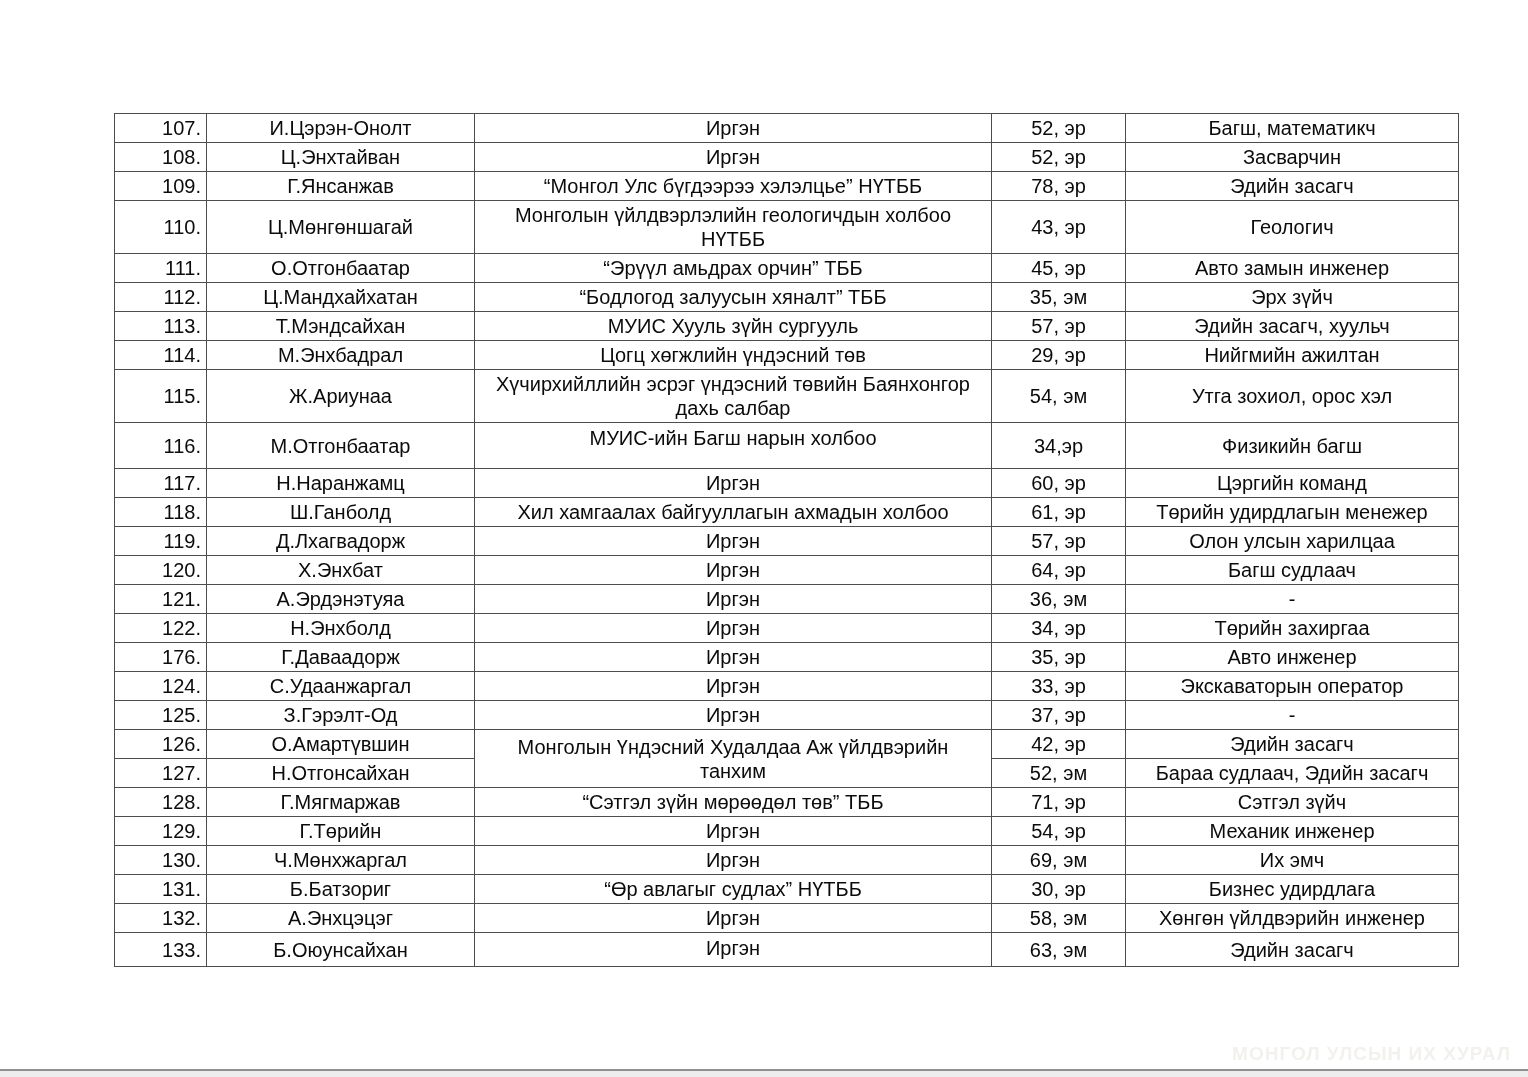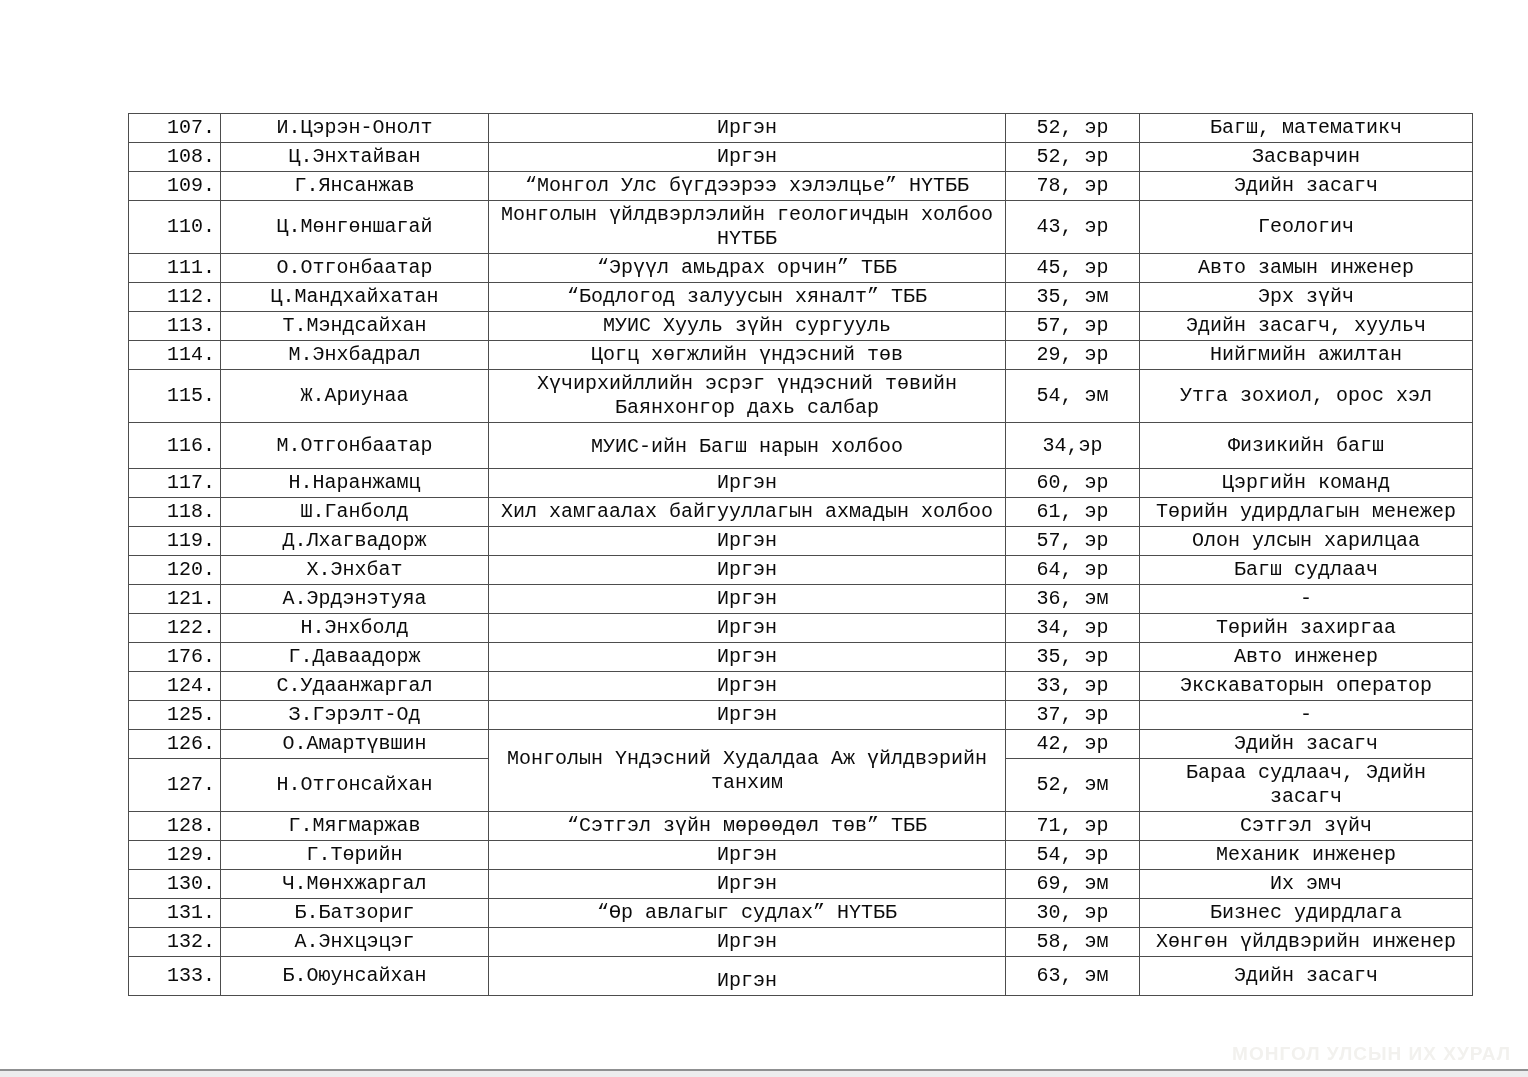--- a/index.html
+++ b/index.html
@@ -10,44 +10,43 @@
   }
   .page {
     position: relative;
     width: 1528px;
     height: 1077px;
     background: #ffffff;
     overflow: hidden;
   }
   table.participants {
     position: absolute;
-    left: 128px;
+    left: 114px;
     top: 113px;
     width: 1344px;
     border-collapse: collapse;
     table-layout: fixed;
-    font-family: Liberation Mono, monospace;
   }
   table.participants td {
     border: 1.5px solid #4d4d4d;
     font-size: 20px;
     line-height: 1.2;
     color: #0b0b0b;
     text-align: center;
     vertical-align: middle;
     padding: 2px 8px;
     overflow: hidden;
   }
   table.participants td.cell-no {
     text-align: right;
     padding-right: 5px;
   }
   table.participants td.valign-top {
     vertical-align: top;
-    padding-top: 12px;
+    padding-top: 3px;
   }
   .watermark {
     position: absolute;
     right: 17px;
     bottom: 12px;
     font-size: 19px;
     font-weight: bold;
     letter-spacing: 1px;
     color: #f2f1ee;
     white-space: nowrap;

